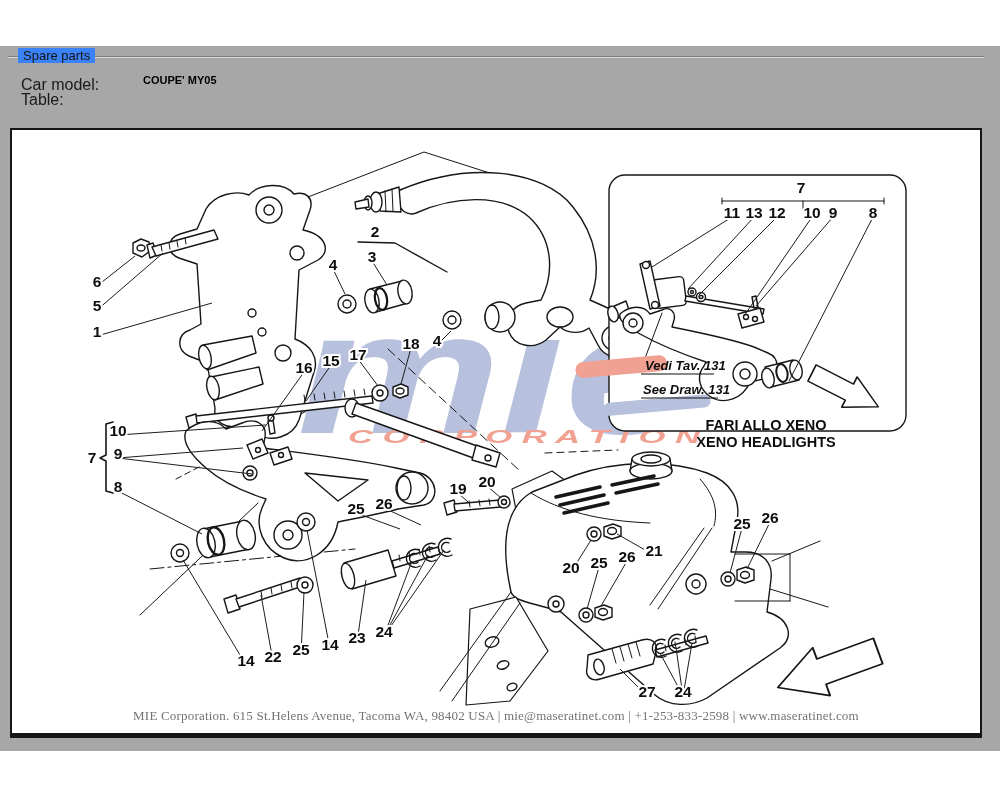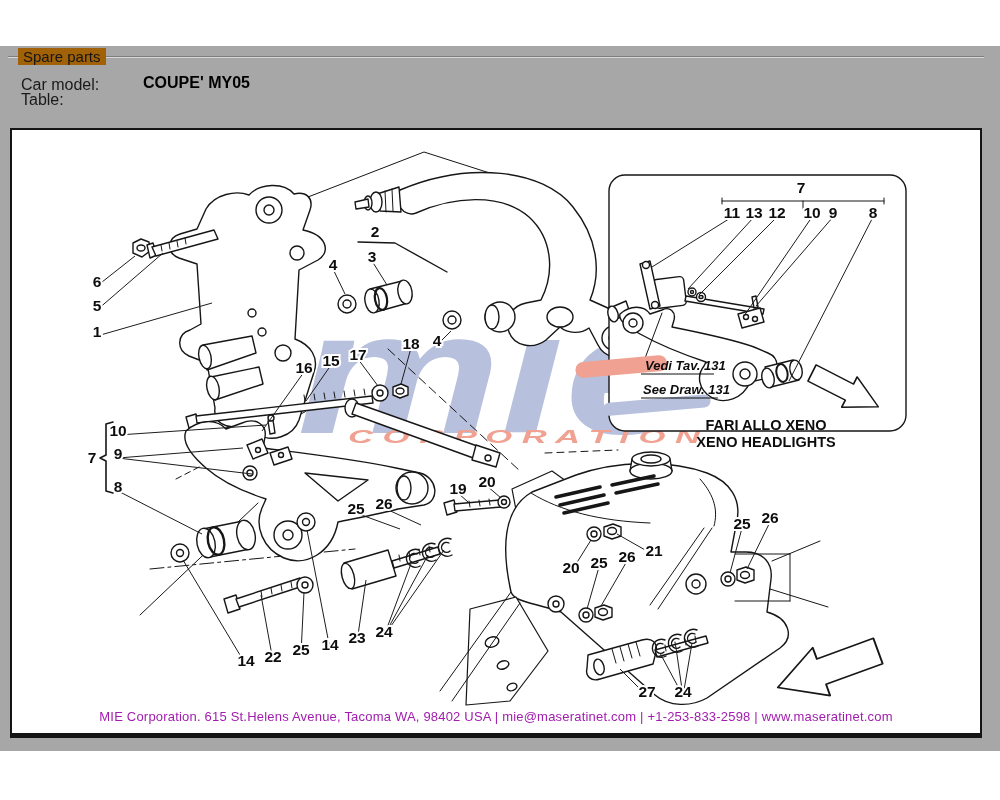--- a/index.html
+++ b/index.html
@@ -1,29 +1,29 @@
 <!DOCTYPE html>
 <html><head>
 <meta charset="utf-8">
 <style>
   html,body{margin:0;padding:0;background:#fff;}
   .screen{position:relative;width:1000px;height:800px;background:#ffffff;overflow:hidden;
           font-family:"Liberation Sans",sans-serif;}
   .gray-panel{position:absolute;left:0;top:46px;width:1000px;height:705px;background:#a7a7a7;}
   .groupbox-line{position:absolute;left:8px;top:56px;width:976px;height:0;
                  border-top:1px solid #7e7e7e;border-bottom:1px solid #d8d8d8;}
-  .groupbox-label{position:absolute;left:18px;top:48px;background:#a16207;padding:0 5px;
-                  font-size:15px;color:#151515;text-align:right;}
+  .groupbox-label{position:absolute;left:18px;top:48px;background:#3b82f6;padding:0 5px;
+                  font-size:13px;color:#151515;text-align:right;}
   .hdr-label{position:absolute;left:21px;font-size:16px;color:#1a1a1a;}
-  .hdr-value{position:absolute;left:143px;font-size:16px;font-weight:bold;color:#000;}
+  .hdr-value{position:absolute;left:143px;font-size:11px;font-weight:bold;color:#000;}
   .sheet{position:absolute;left:10px;top:128px;width:968px;height:603px;background:#fff;
          border:2px solid #151515;border-bottom-width:5px;}
   .sheet svg{position:absolute;left:0;top:0;}
   .footer{position:absolute;left:0;right:0;bottom:9px;text-align:center;
-          font-size:13px;color:#a21caf;letter-spacing:.2px;white-space:nowrap;}
+          font-size:13px;color:#737373;letter-spacing:.2px;white-space:nowrap;font-family:Liberation Serif, serif;}
   .callout{font:bold 15.5px "Liberation Sans",sans-serif;fill:#0d0d0d;text-anchor:middle;
            stroke:#ffffff;stroke-width:4px;paint-order:stroke;}
   .leader{stroke:#1d1d1d;stroke-width:1;}
   .art{fill:#ffffff;stroke:#161616;stroke-width:1.4;stroke-linejoin:round;stroke-linecap:round;}
   .thin{stroke-width:1;fill:none;}
   .inset-note{font:bold italic 13px "Liberation Sans",sans-serif;fill:#0d0d0d;}
   .inset-cap{font:bold 14.5px "Liberation Sans",sans-serif;fill:#0d0d0d;text-anchor:middle;}
 </style>
 </head>
 <body>

